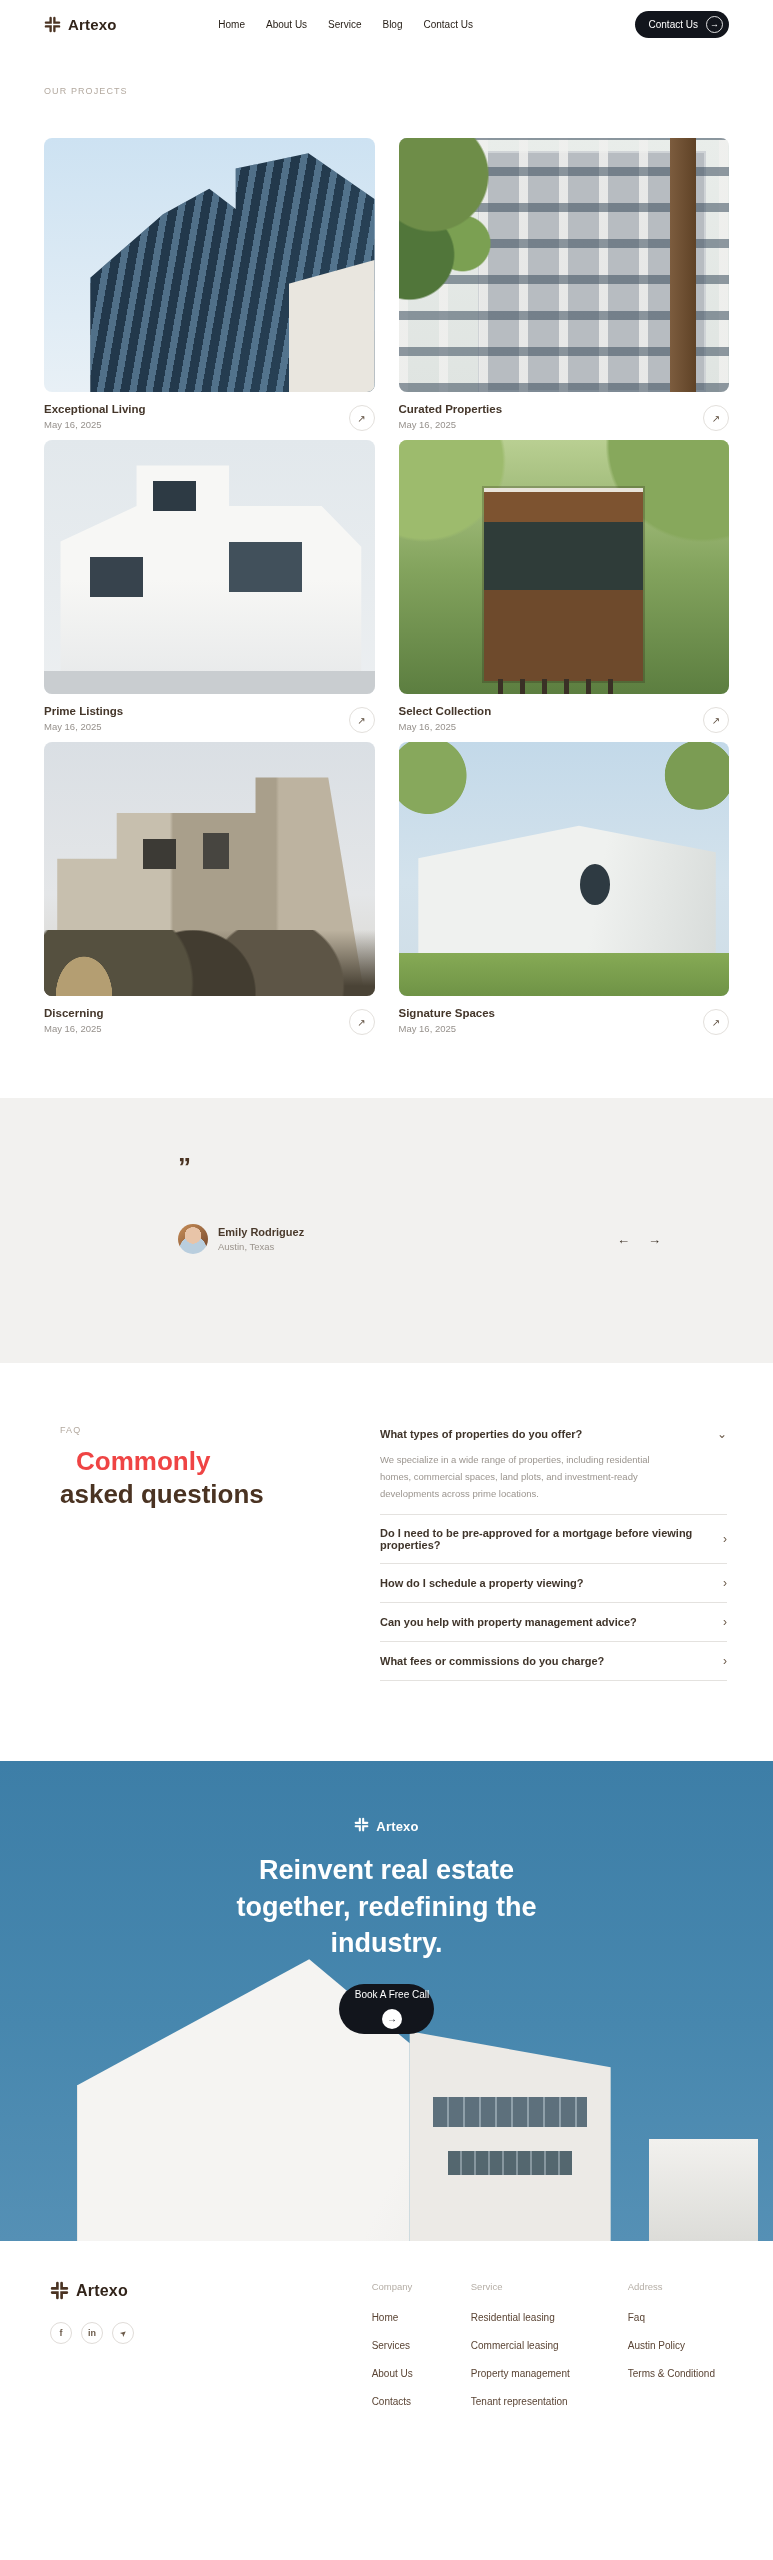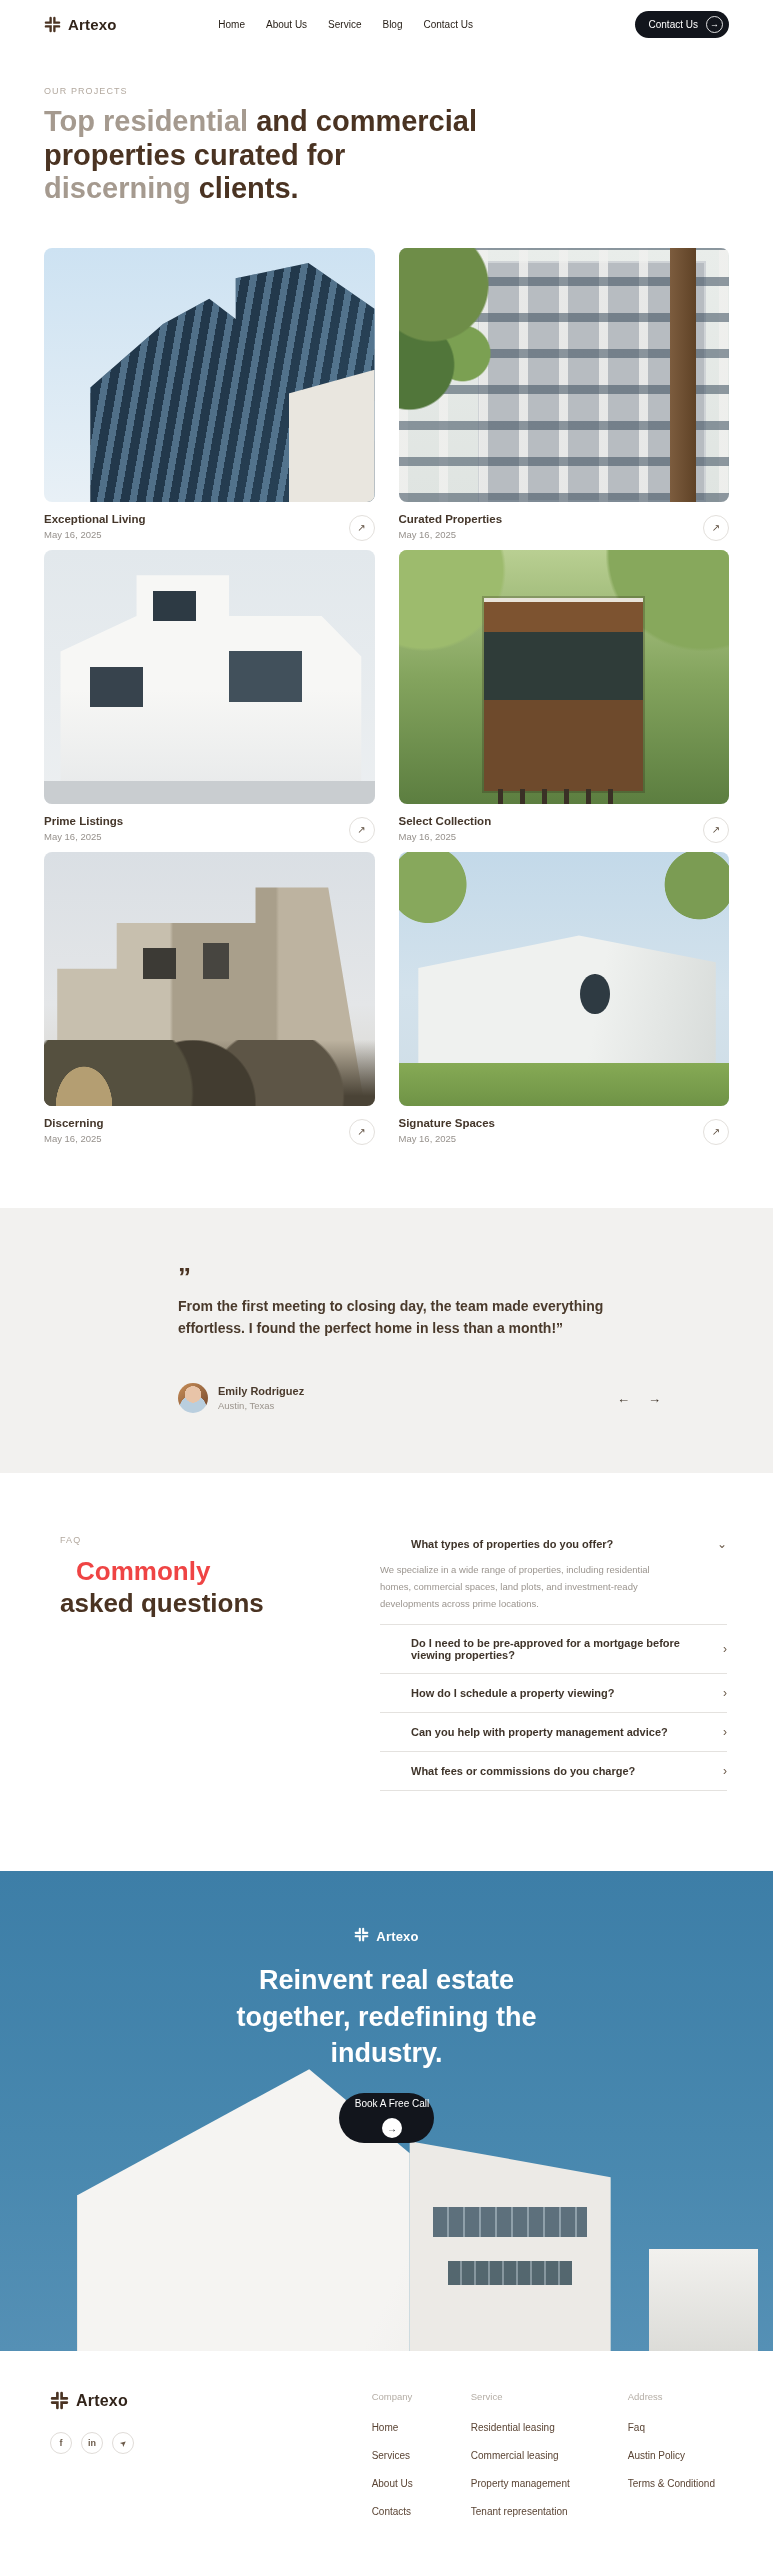--- a/index.html
+++ b/index.html
@@ -75,21 +75,21 @@
   .t-arrows span { cursor:pointer; }
   
   .faq { padding:62px 46px 80px 60px; display:flex; gap:40px; }
   .faq-left { width:280px; flex:0 0 280px; }
   .h2 { margin-top:10px; font-size:26px; line-height:1.25; font-weight:bold; color:#4a3322; max-width:220px; }
   .h2 .muted { color:#ef4444;margin-left:16px; }
   .faq-right { flex:1; }
   .faq-item { border-bottom:1px solid #e4e2df; padding:12px 0; }
   .faq-item.first { padding-top:2px; }
   .faq-q { display:flex; align-items:center; justify-content:space-between; cursor:pointer; }
-  .faq-q .q { font-size:11px; font-weight:bold; color:#3f342a;margin-left:31px; }
+  .faq-q .q { font-size:11px; font-weight:bold; color:#3f342a; }
   .faq-q .chev { font-size:12px; color:#6b5a49; margin-left:8px; }
   .faq-a { margin-top:10px; font-size:9.5px; line-height:1.8; color:#9b958f; max-width:300px; }
   
   .cta { position:relative; height:480px; background:linear-gradient(180deg,#3d7ea7,#4787ae 55%,#5590b5); overflow:hidden; }
   .cta-content { position:relative; z-index:2; display:flex; flex-direction:column; align-items:center; padding-top:56px; }
   .cta-brand { display:flex; align-items:center; gap:7px; }
   .cta-brand .brand-name { color:#fff; font-size:13px; }
   .cta-h { margin-top:16px; font-size:27px; line-height:1.35; font-weight:bold; color:#fff; text-align:center; max-width:340px; }
   .cta-btn { margin-top:22px; background:#12151c; border:none; color:#fff; display:flex; align-items:center; gap:9px; border-radius:999px; padding:5px 5px 5px 16px; font-size:10px; cursor:pointer; font-family:inherit;flex-direction:column; }
   .cta-btn .circ { width:20px; height:20px; border-radius:50%; background:#fff; color:#12151c; display:flex; align-items:center; justify-content:center; font-size:10px; }
@@ -137,21 +137,20 @@
     <span>Contact Us</span>
   </div>
   <button class="pill-btn">
     <span>Contact Us</span>
     <span class="circ">→</span>
   </button>
 </div>
 
 <div class="projects">
   <div class="eyebrow">OUR PROJECTS</div>
-  <div class="h1"><span class="muted">Top residential </span><span>and commercial properties curated for </span><span class="muted">discerning </span><span>clients.</span></div>
 
   <div class="grid">
 
     <div class="card">
       <div class="card-img img1">
         <div class="bld"></div>
           <div class="glass"></div>
           <div class="wall"></div>
       </div>
       <div class="caption">
@@ -255,21 +254,20 @@
             <span>↗</span>
           </div>
       </div>
     </div>
 
   </div>
 </div>
 
 <div class="testimonial">
   <div class="qmark">”</div>
-  <div class="quote">From the first meeting to closing day, the team made everything effortless. I found the perfect home in less than a month!”</div>
   <div class="t-bottom">
     <div class="person">
       <div class="avatar"></div>
       <div>
         <div class="p-name">Emily Rodriguez</div>
         <div class="p-loc">Austin, Texas</div>
       </div>
     </div>
     <div class="t-arrows">
       <span>←</span>

